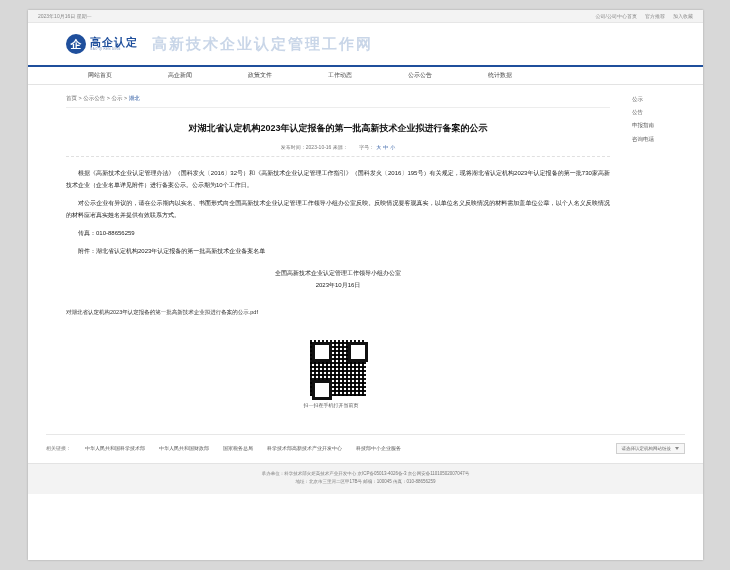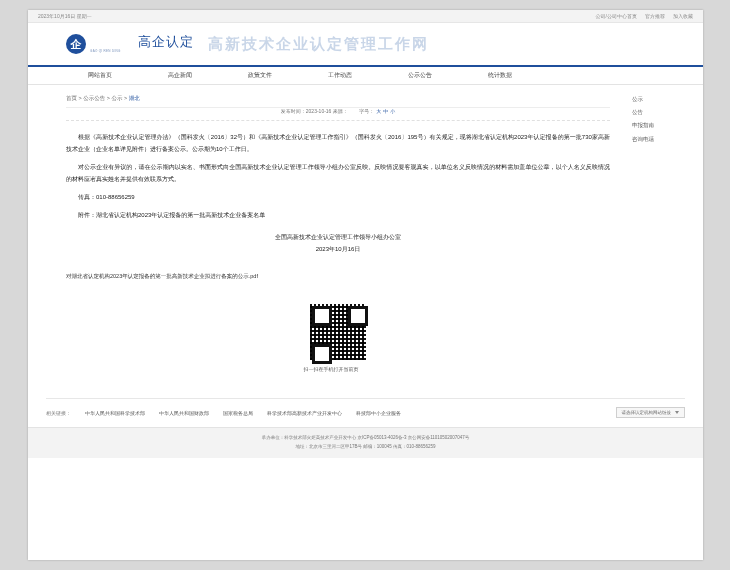--- a/index.html
+++ b/index.html
@@ -39,21 +39,21 @@
     overflow:hidden;
   }
   .logo-wrap{display:flex;align-items:center;gap:4px;}
   .logo-mark{
     width:20px;height:20px;border-radius:50%;
     background:#1f4f9c;
     display:flex;align-items:center;justify-content:center;
     color:#fff;font-size:11px;font-weight:bold;
   }
   .logo-text{line-height:1.1;}
-  .logo-text .cn{font-size:13px;font-weight:normal;color:#1f4f9c;letter-spacing:1px;margin-left:48px;}
+  .logo-text .cn{font-size:11px;font-weight:bold;color:#1f4f9c;letter-spacing:1px;}
   .logo-text .en{font-size:3px;color:#7a93bb;letter-spacing:.3px;}
   .banner-title{
     margin-left:14px;
     font-size:15px;
     font-weight:bold;
     color:#c9d6e8;
     letter-spacing:2px;
     font-family:"DejaVu Sans",sans-serif;
   }
   
@@ -227,20 +227,21 @@
       <div class="crumb">
         <span>首页</span>
         <span> &gt; </span>
         <span>公示公告</span>
         <span> &gt; </span>
         <span>公示</span>
         <span> &gt; </span>
         <span class="cur">湖北</span>
       </div>
 
+      <div class="art-title">对湖北省认定机构2023年认定报备的第一批高新技术企业拟进行备案的公示</div>
 
       <div class="art-meta">
         <span>发布时间：</span><span>2023-10-16</span>
         <span>来源：</span>
         <span class="fs">
           <span>字号：</span><b>大</b><b>中</b><b>小</b>
         </span>
       </div>
 
       <div class="art-body">

